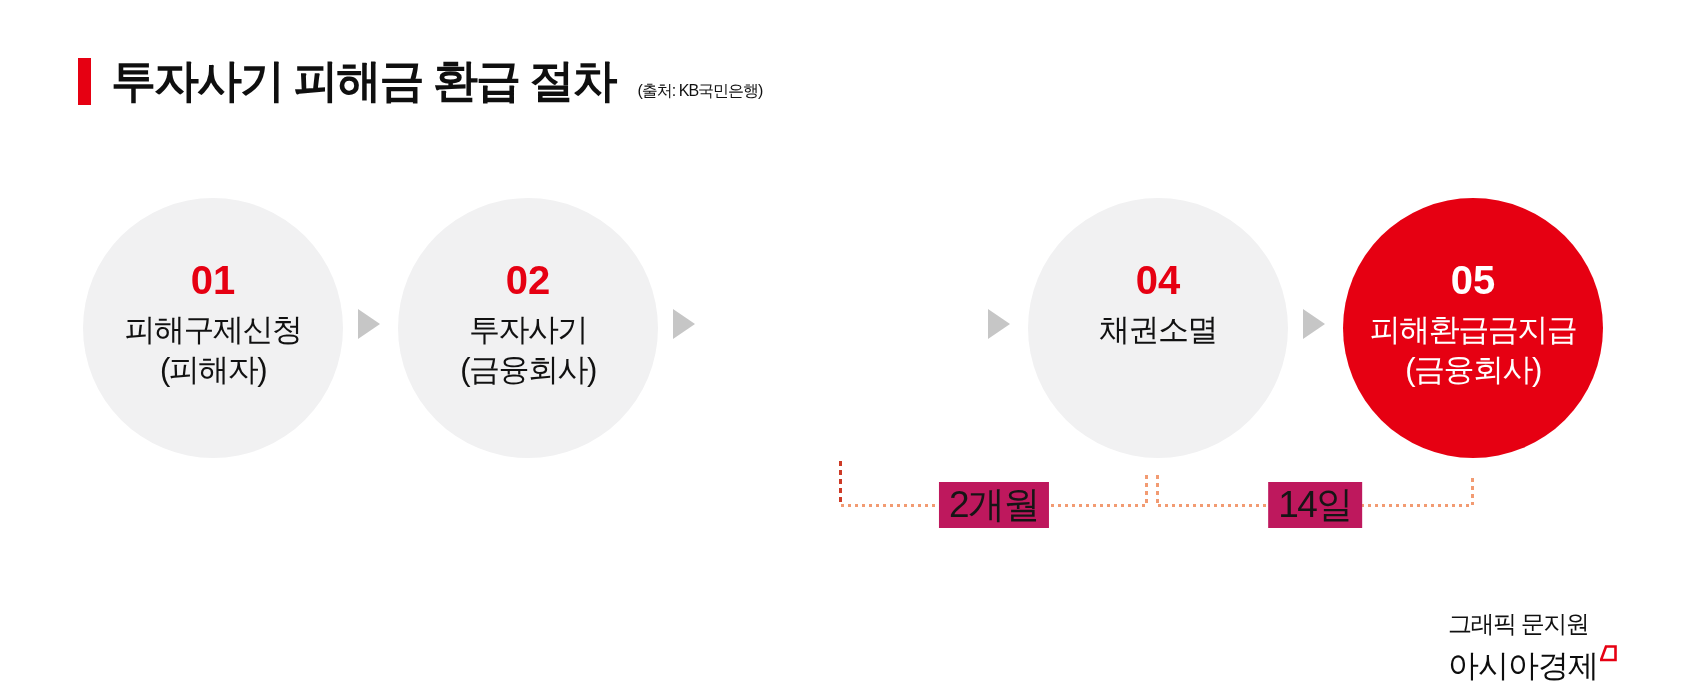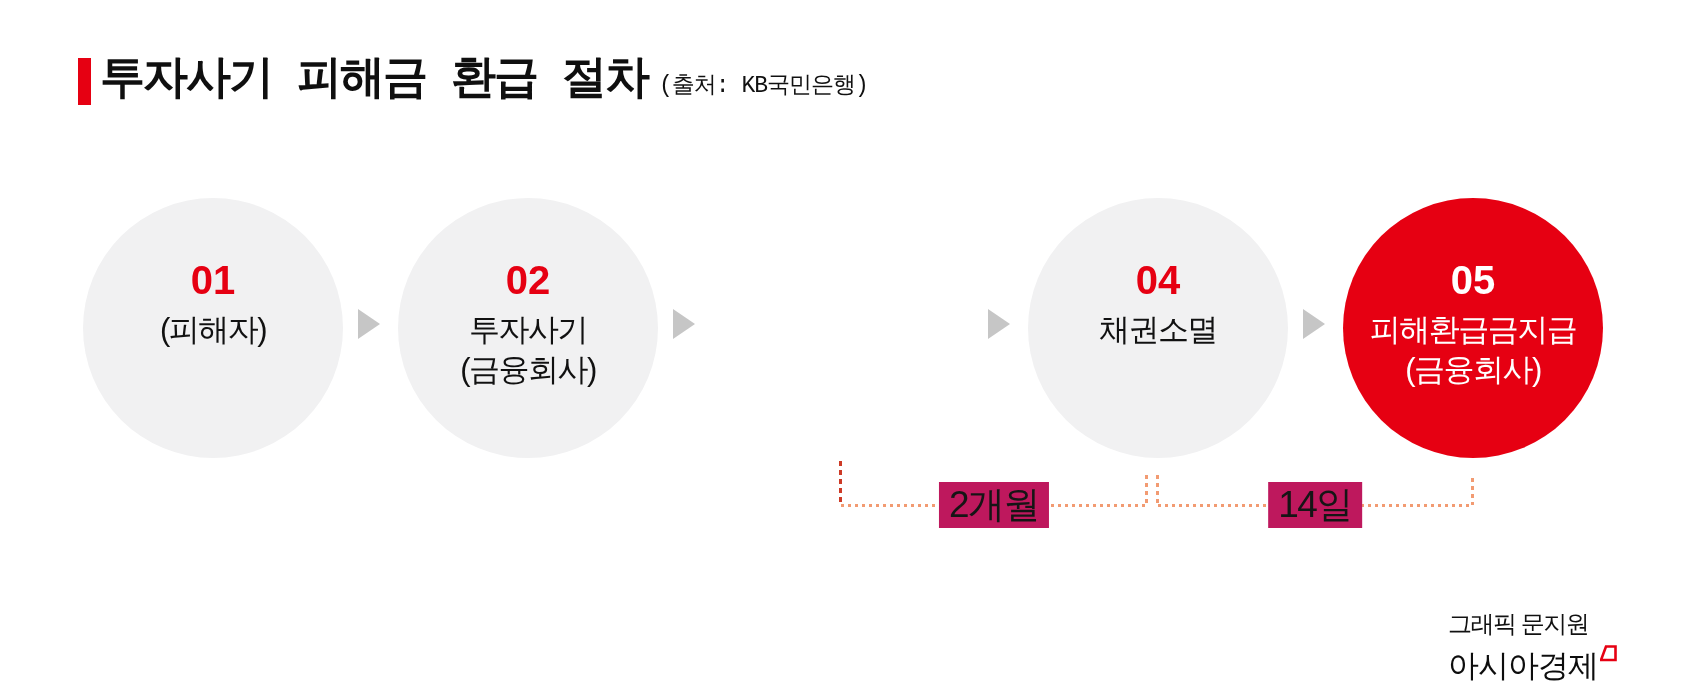--- a/index.html
+++ b/index.html
@@ -9,24 +9,24 @@
     --text-dark:#111111;
     --dot-orange:#f29b72;
     --stub-red:#cd3a26;
   }
   *{margin:0;padding:0;box-sizing:border-box;}
   html,body{width:1683px;height:685px;background:#ffffff;overflow:hidden;
     font-family:"Liberation Sans","DejaVu Sans",sans-serif;}
   .canvas{position:relative;width:1683px;height:685px;background:#ffffff;}
 
   
-  .titleblock{position:absolute;left:78px;top:55px;display:flex;align-items:baseline;gap:9px;font-family:Liberation Mono, monospace;}
+  .titleblock{position:absolute;left:78px;top:55px;display:flex;align-items:baseline;gap:20px;}
   .titlebar{width:13px;height:47px;background:var(--accent);align-self:flex-start;margin-top:3px;}
   .title{font-size:45px;font-weight:800;color:#0f0f0f;letter-spacing:-2px;line-height:52px;}
-  .source{font-size:23px;font-weight:400;color:#111111;letter-spacing:-1px;margin-left:2px;}
+  .source{font-size:16px;font-weight:400;color:#111111;letter-spacing:-1px;margin-left:2px;}
 
   
   .circle{position:absolute;top:198px;width:260px;height:260px;border-radius:50%;
     background:var(--circle-gray);display:flex;flex-direction:column;align-items:center;
     padding-top:58px;text-align:center;}
   .step-1{left:83px;}  .step-2{left:398px;}  .step-3{left:713px;}
   .step-4{left:1028px;} .step-5{left:1343px;background:var(--accent);}
   .num{font-size:40px;font-weight:700;color:var(--accent);line-height:48px;margin-bottom:6px;letter-spacing:0;}
   .nm,.actor{font-size:31px;font-weight:500;color:var(--text-dark);line-height:40px;letter-spacing:-1.5px;white-space:nowrap;}
   .step-5 .num,.step-5 .nm,.step-5 .actor{color:#ffffff;}
@@ -67,20 +67,21 @@
 <div class="canvas">
 
   <div class="titleblock">
     <div class="titlebar"></div>
     <div class="title">투자사기 피해금 환급 절차</div>
     <div class="source">(출처: KB국민은행)</div>
   </div>
 
   <div class="circle step-1">
     <div class="num">01</div>
+    <div class="nm">피해구제신청</div>
     <div class="actor">(피해자)</div>
   </div>
   <div class="arrow a1"></div>
 
   <div class="circle step-2">
     <div class="num">02</div>
     <div class="nm">투자사기</div>
     <div class="actor">(금융회사)</div>
   </div>
   <div class="arrow a2"></div>

